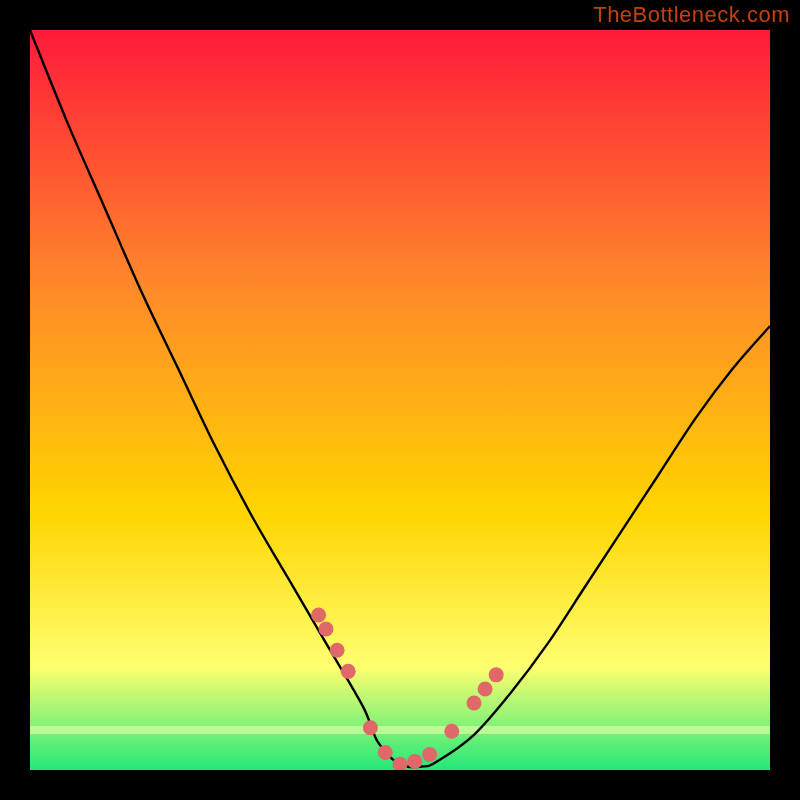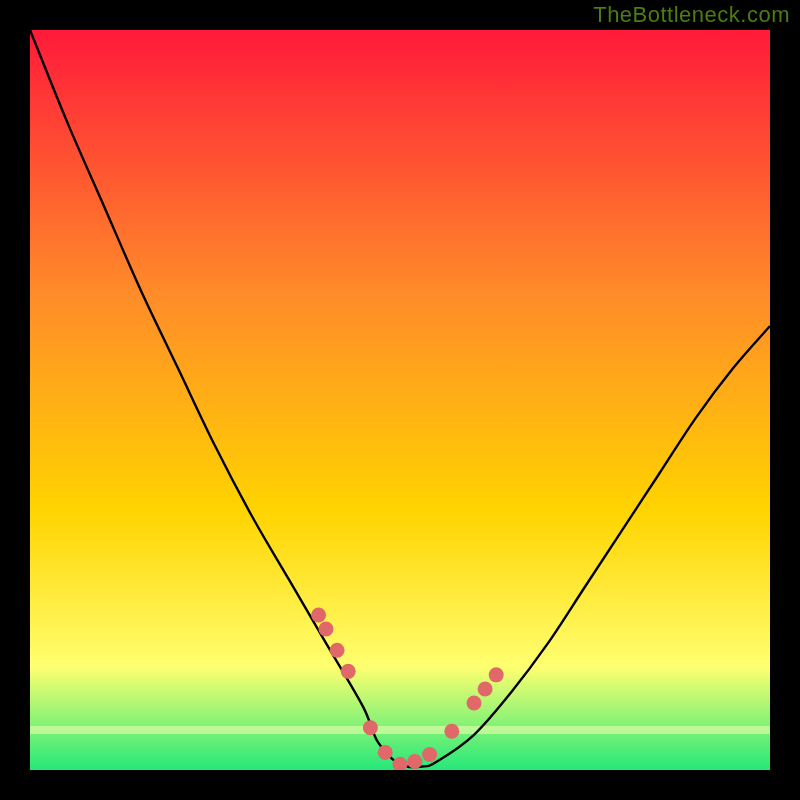--- a/index.html
+++ b/index.html
@@ -17,21 +17,21 @@
     top: 0;
     left: 0;
     width: 800px;
     height: 800px;
     background: #000;
   }
   .watermark {
     position: absolute;
     top: 2px;
     right: 10px;
-    color: #4d7c0f;
+    color: #c2410c;
     font-size: 22px;
     font-weight: 500;
     letter-spacing: 0.5px;
   }
   .plot {
     position: absolute;
     top: 30px;
     left: 30px;
     width: 740px;
     height: 740px;

